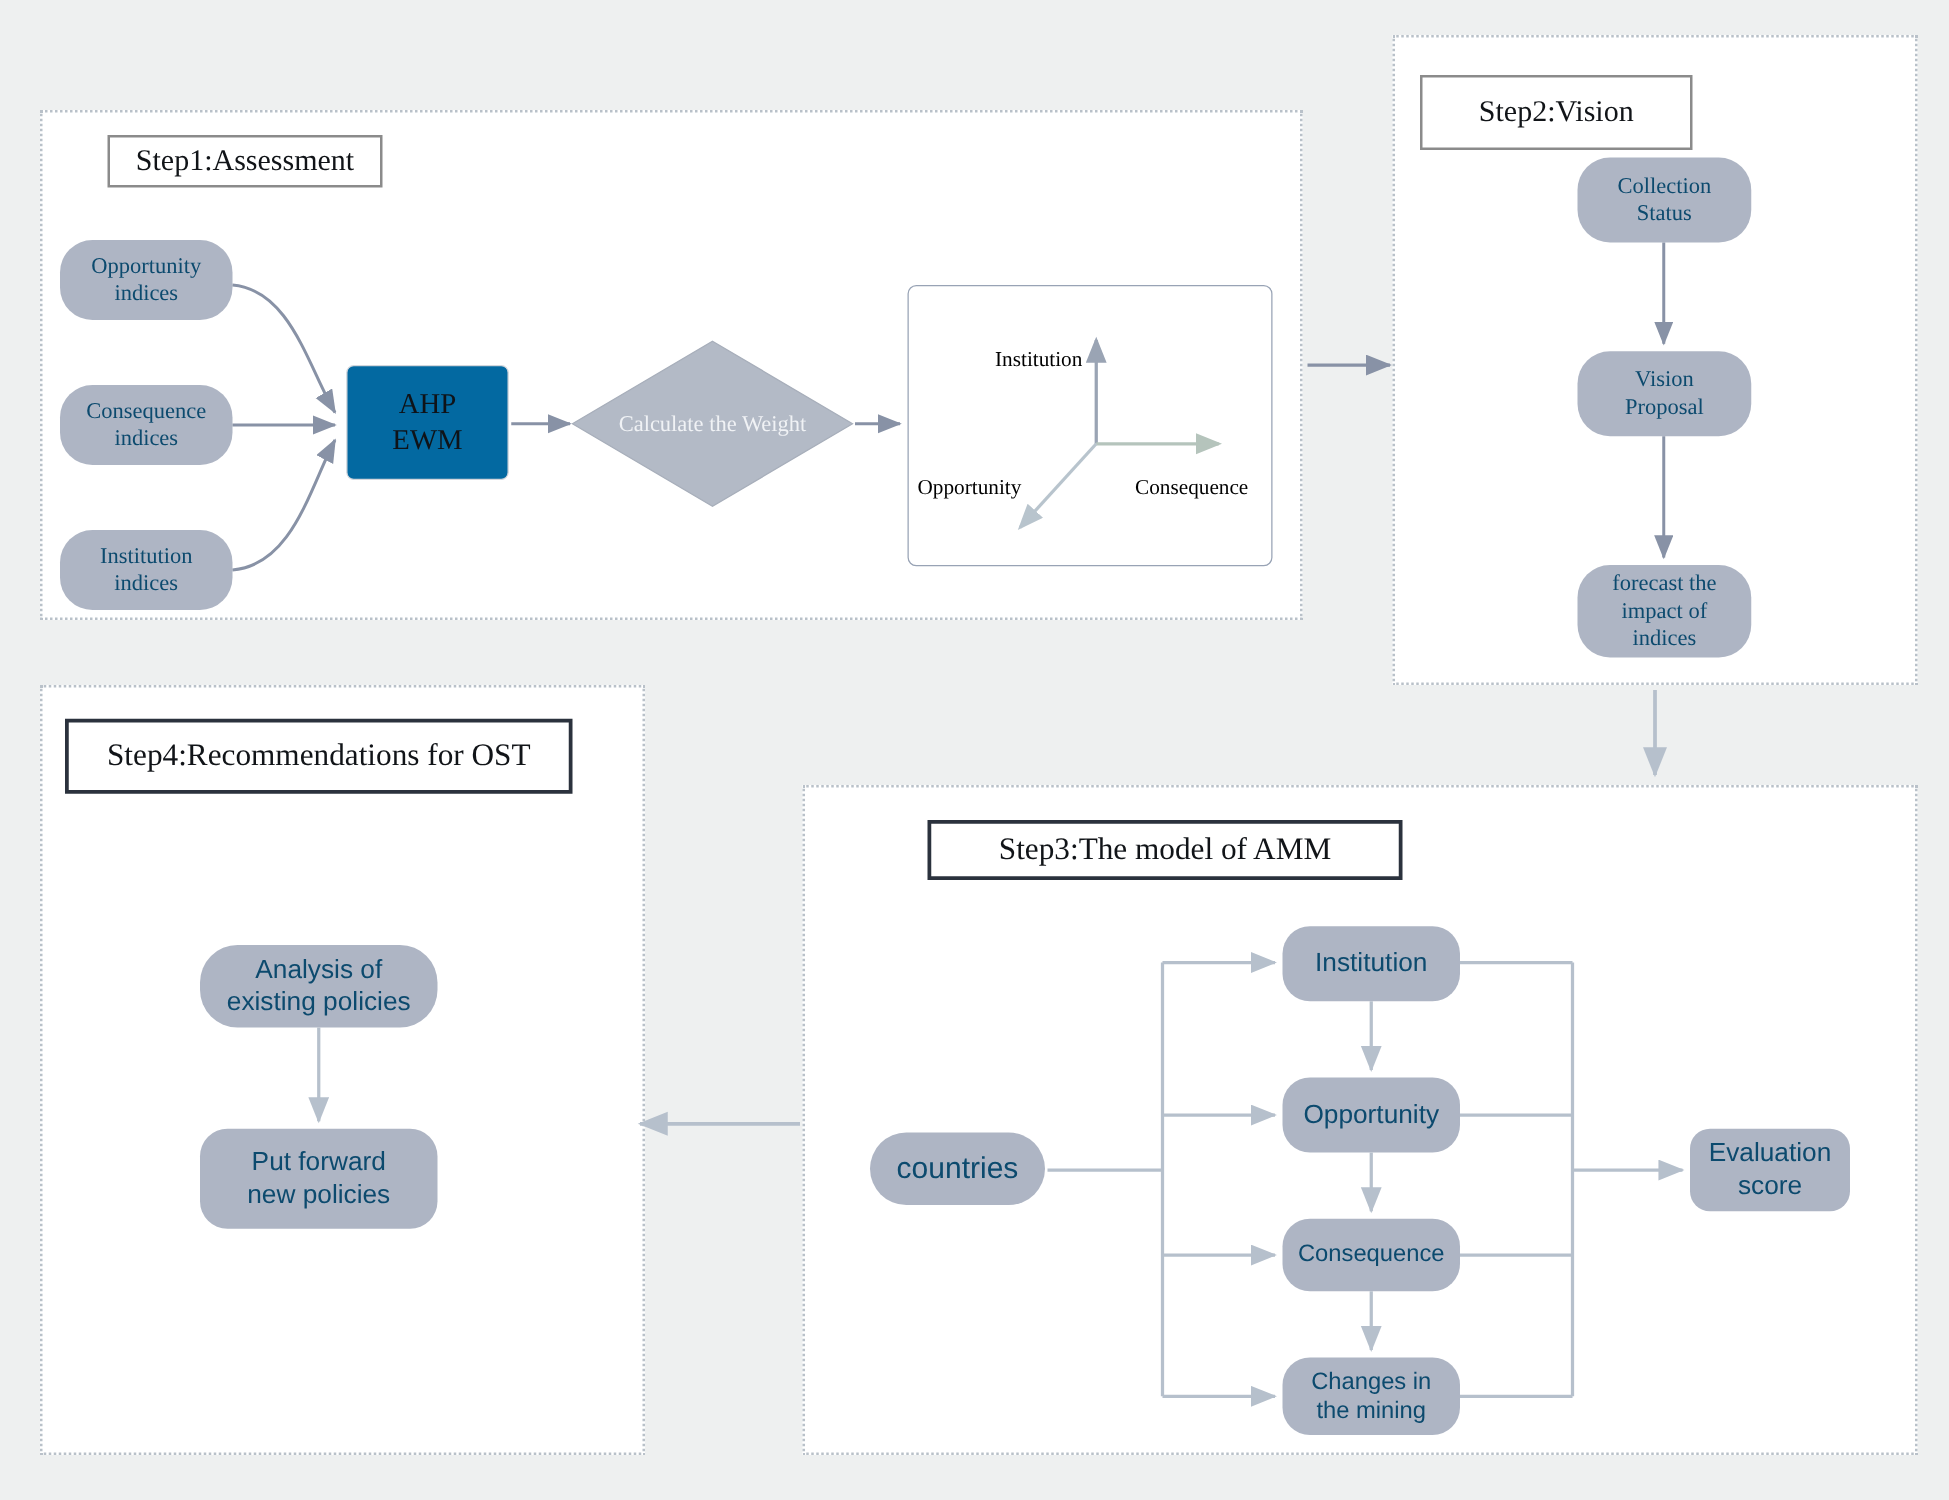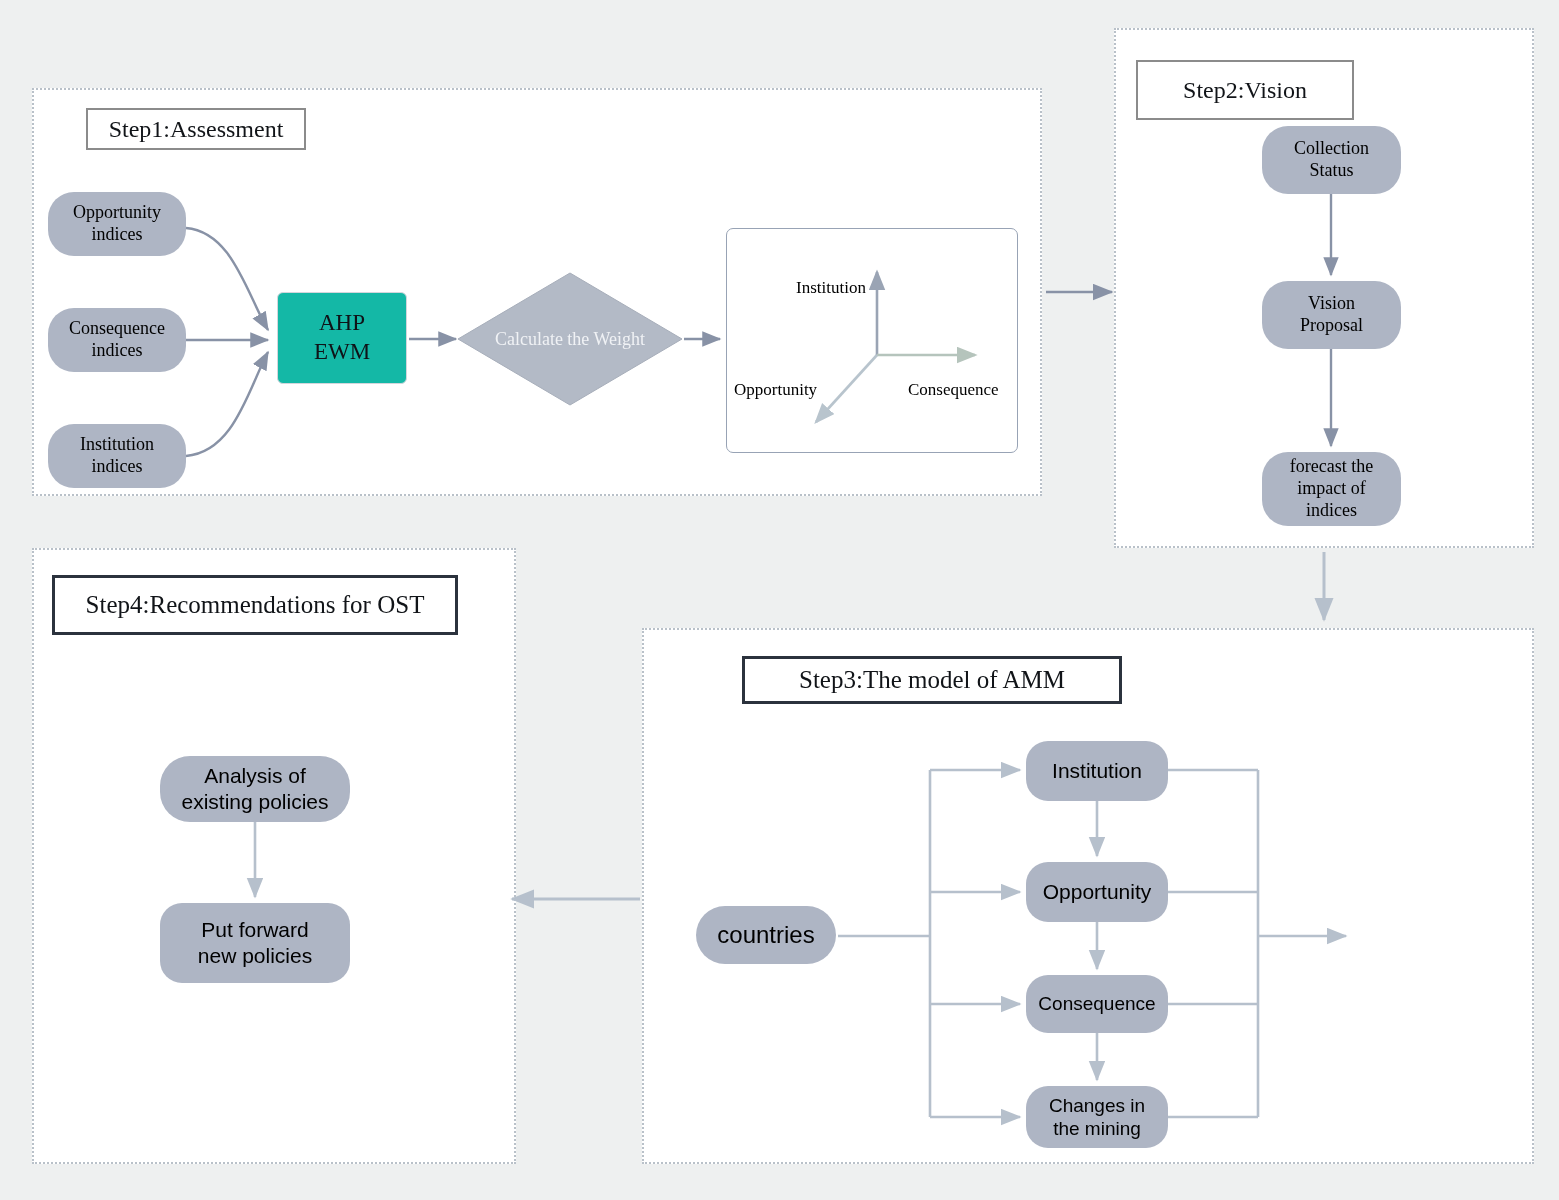--- a/index.html
+++ b/index.html
@@ -39,36 +39,36 @@
     color: #111418;
     white-space: nowrap;
   }
   .step-label.gray-border { border: 2px solid #8b8b8b; }
   .step-label.dark-border { border: 3px solid #2b323d; }
 
   
   .node {
     position: absolute;
     background: #aeb5c4;
-    color: #000000;
+    color: #0c4a6e;
     box-sizing: border-box;
     display: flex;
     align-items: center;
     justify-content: center;
     text-align: center;
     line-height: 1.22;
     white-space: pre-line;
   }
   .node.serif { font-family: "Liberation Serif", serif; }
   .node.sans  { font-family: "Liberation Sans", sans-serif; }
 
   
   .rect-node {
     position: absolute;
-    background: #14b8a6;
+    background: #0369a1;
     border: 1.5px solid #d3d6dc;
     border-radius: 6px;
     box-sizing: border-box;
     display: flex;
     align-items: center;
     justify-content: center;
     text-align: center;
     color: #0f1318;
     font-family: "Liberation Serif", serif;
     line-height: 1.25;
@@ -154,20 +154,22 @@
 
   <div class="node sans" style="left:1026px; top:741px; width:142px; height:60px; border-radius:22px; font-size:21px;">Institution</div>
 
   <div class="node sans" style="left:1026px; top:862px; width:142px; height:60px; border-radius:22px; font-size:21px;">Opportunity</div>
 
   <div class="node sans" style="left:1026px; top:975px; width:142px; height:58px; border-radius:22px; font-size:19px;">Consequence</div>
 
   <div class="node sans" style="left:1026px; top:1086px; width:142px; height:62px; border-radius:22px; font-size:19px;">Changes in
 the mining</div>
 
+  <div class="node sans" style="left:1352px; top:903px; width:128px; height:66px; border-radius:16px; font-size:21px;">Evaluation
+score</div>
 
   <div class="node sans" style="left:160px; top:756px; width:190px; height:66px; border-radius:30px; font-size:21px;">Analysis of
 existing policies</div>
 
   <div class="node sans" style="left:160px; top:903px; width:190px; height:80px; border-radius:22px; font-size:21px;">Put forward
 new policies</div>
 
   <svg class="overlay" viewBox="0 0 1559 1200" xmlns="http://www.w3.org/2000/svg">
     <defs>
       <marker id="ah-dark" markerWidth="9" markerHeight="9" refX="7.4" refY="3.2" orient="auto" markerUnits="strokeWidth">

